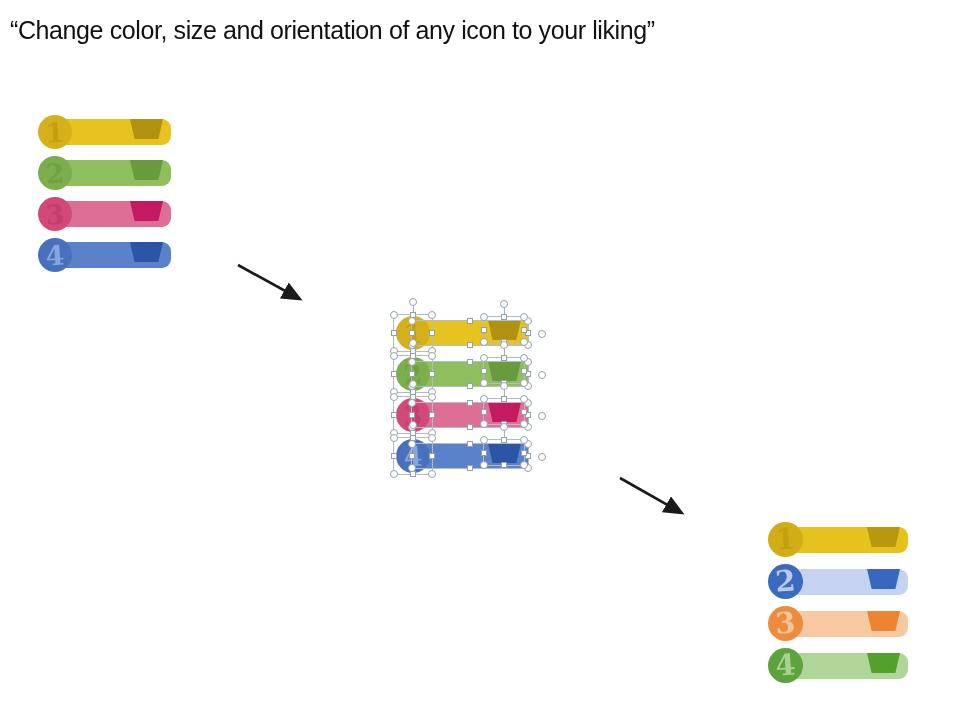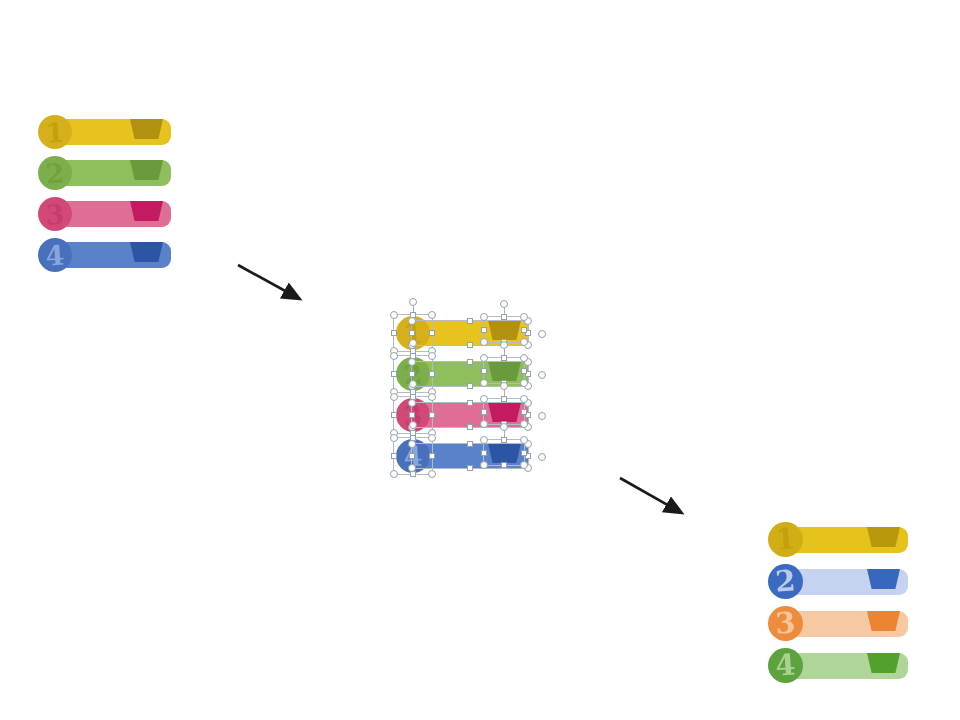--- a/index.html
+++ b/index.html
@@ -50,20 +50,21 @@
 
   
   .arrow-svg{position:absolute;overflow:visible;}
 </style>
 </head>
 <body>
 
 <div class="slide">
 
   <div class="header">
+    <div class="subtitle">“Change color, size and orientation of any icon to your liking”</div>
   </div>
 
   <div id="groups-root">
       <div class="banner-group group-0">
         <div class="banner" style="top: 0px;">
           <div class="banner-bar" style="background: rgb(230, 195, 30);"></div>
           <div class="banner-tab" style="background: rgb(177, 145, 16);"></div>
           <div class="banner-circle" style="background: rgb(214, 176, 26);"></div>
           <div class="banner-number" style="color: rgb(196, 159, 14);">1</div>
         </div>

